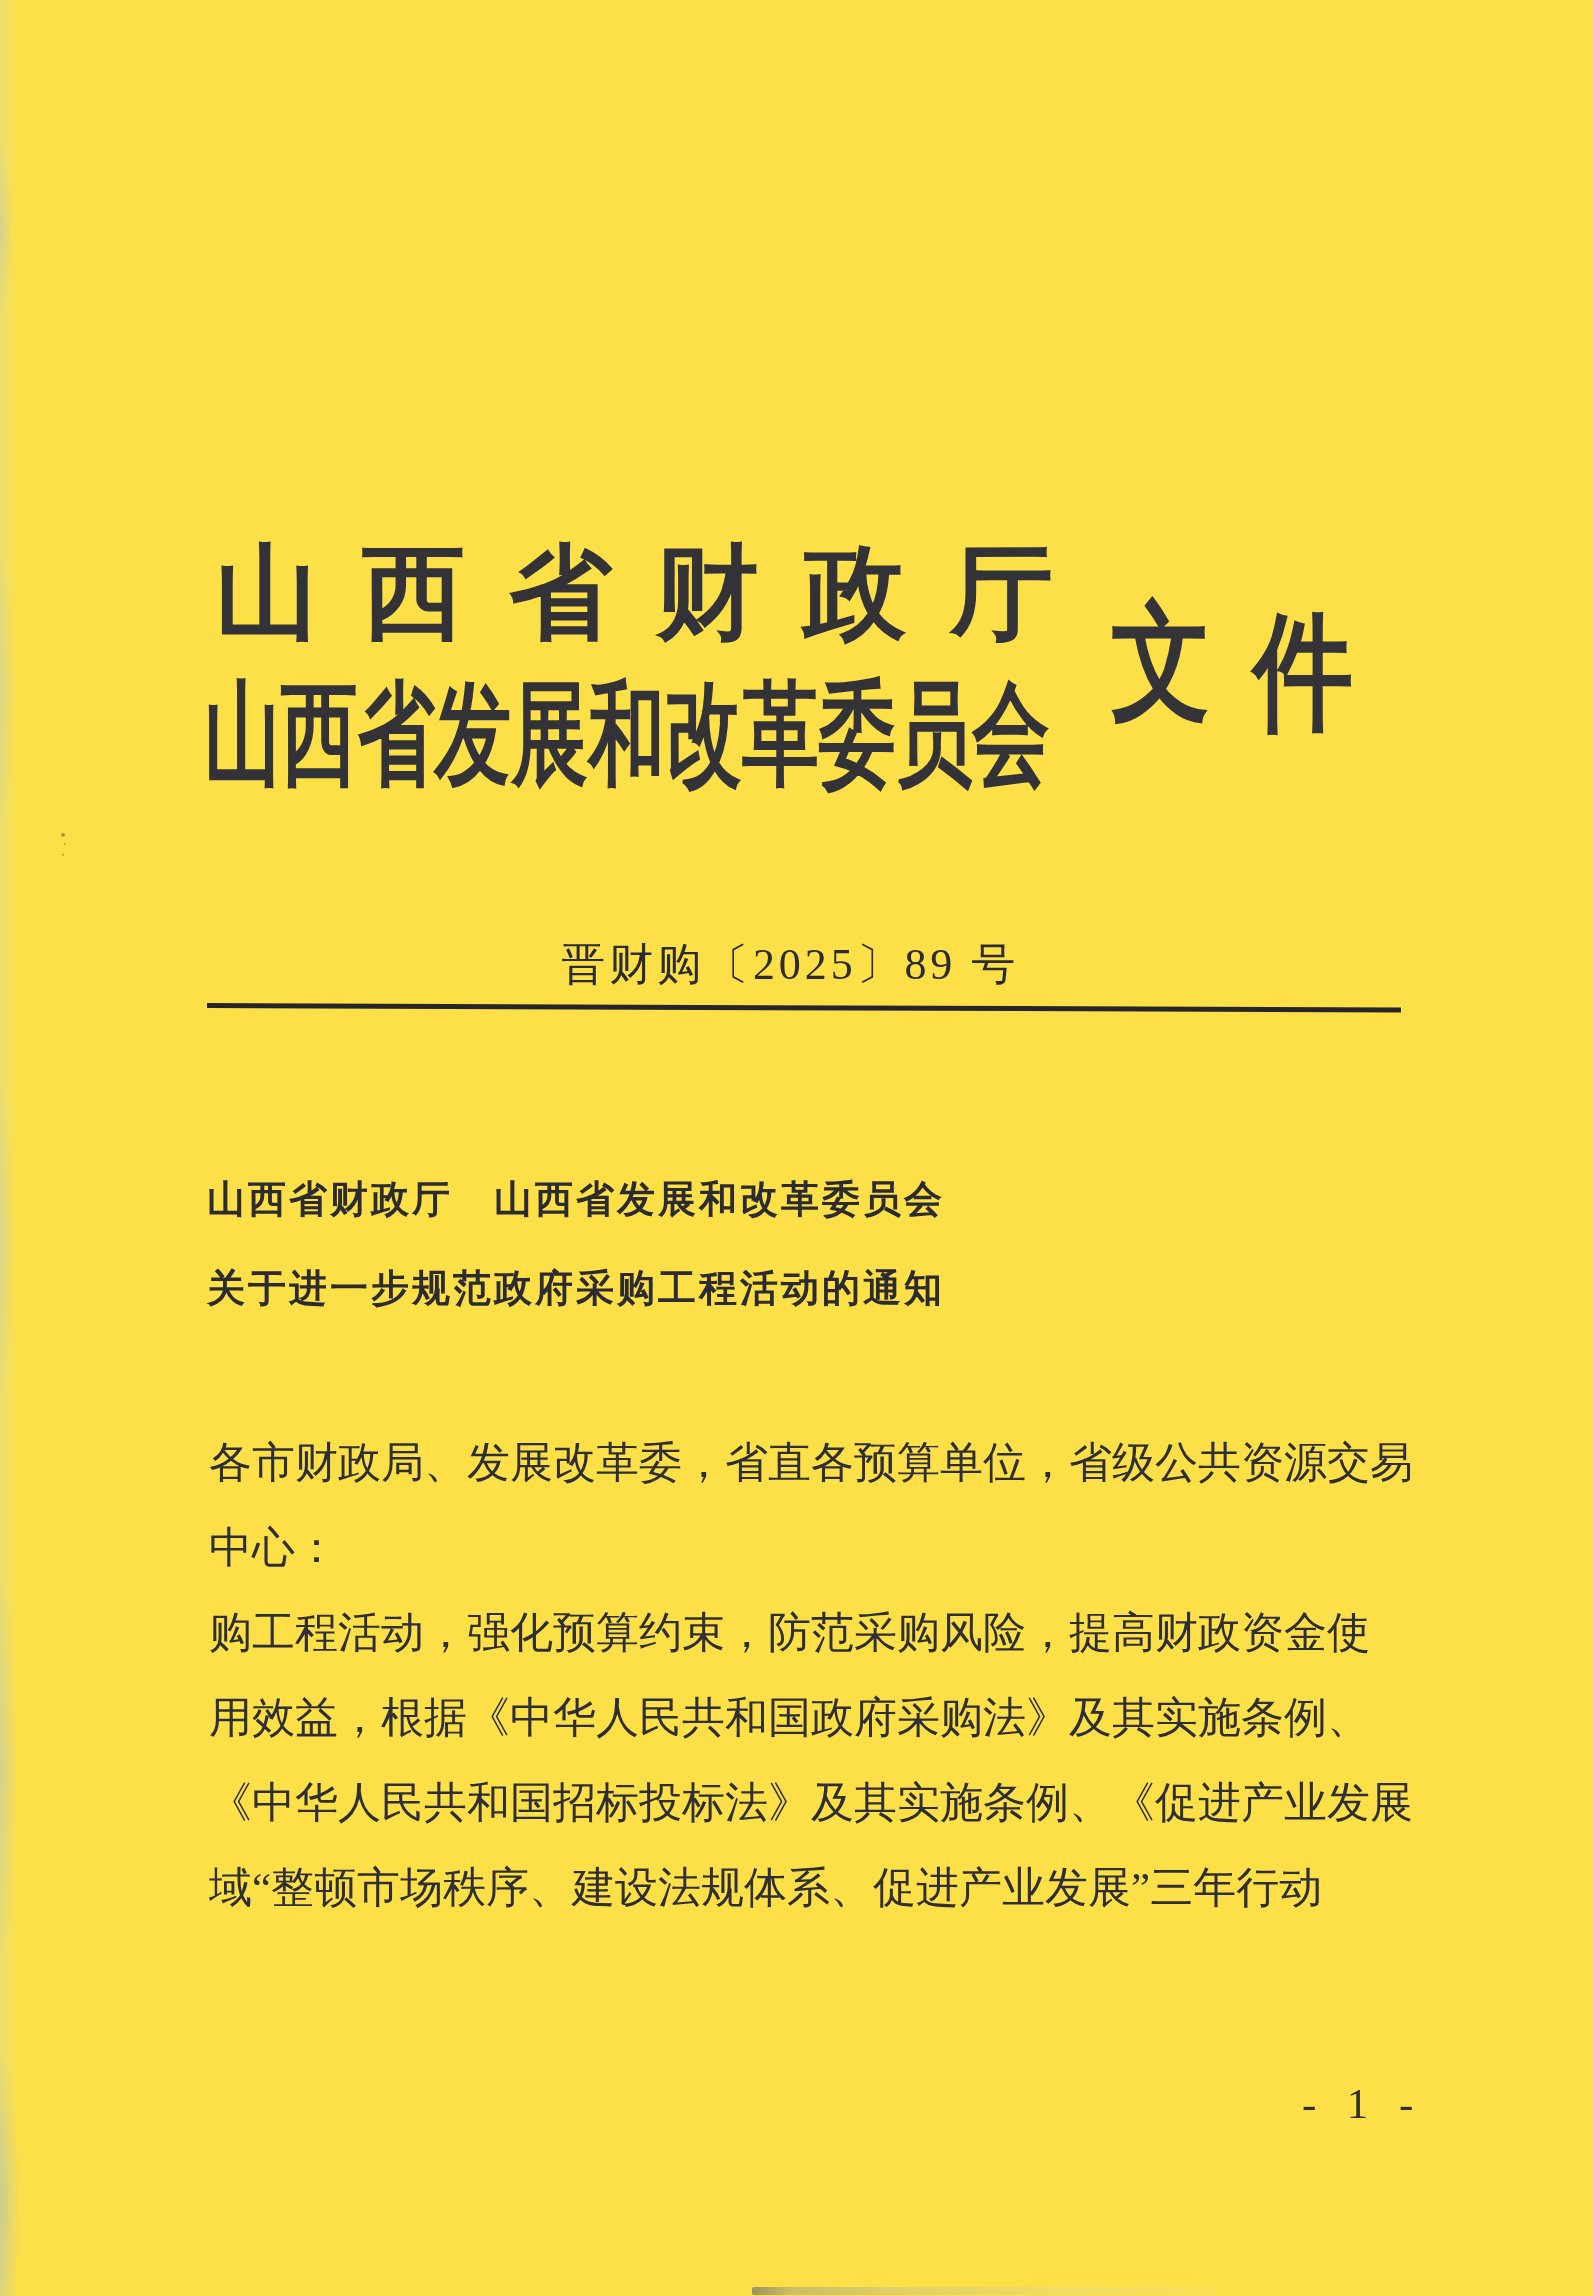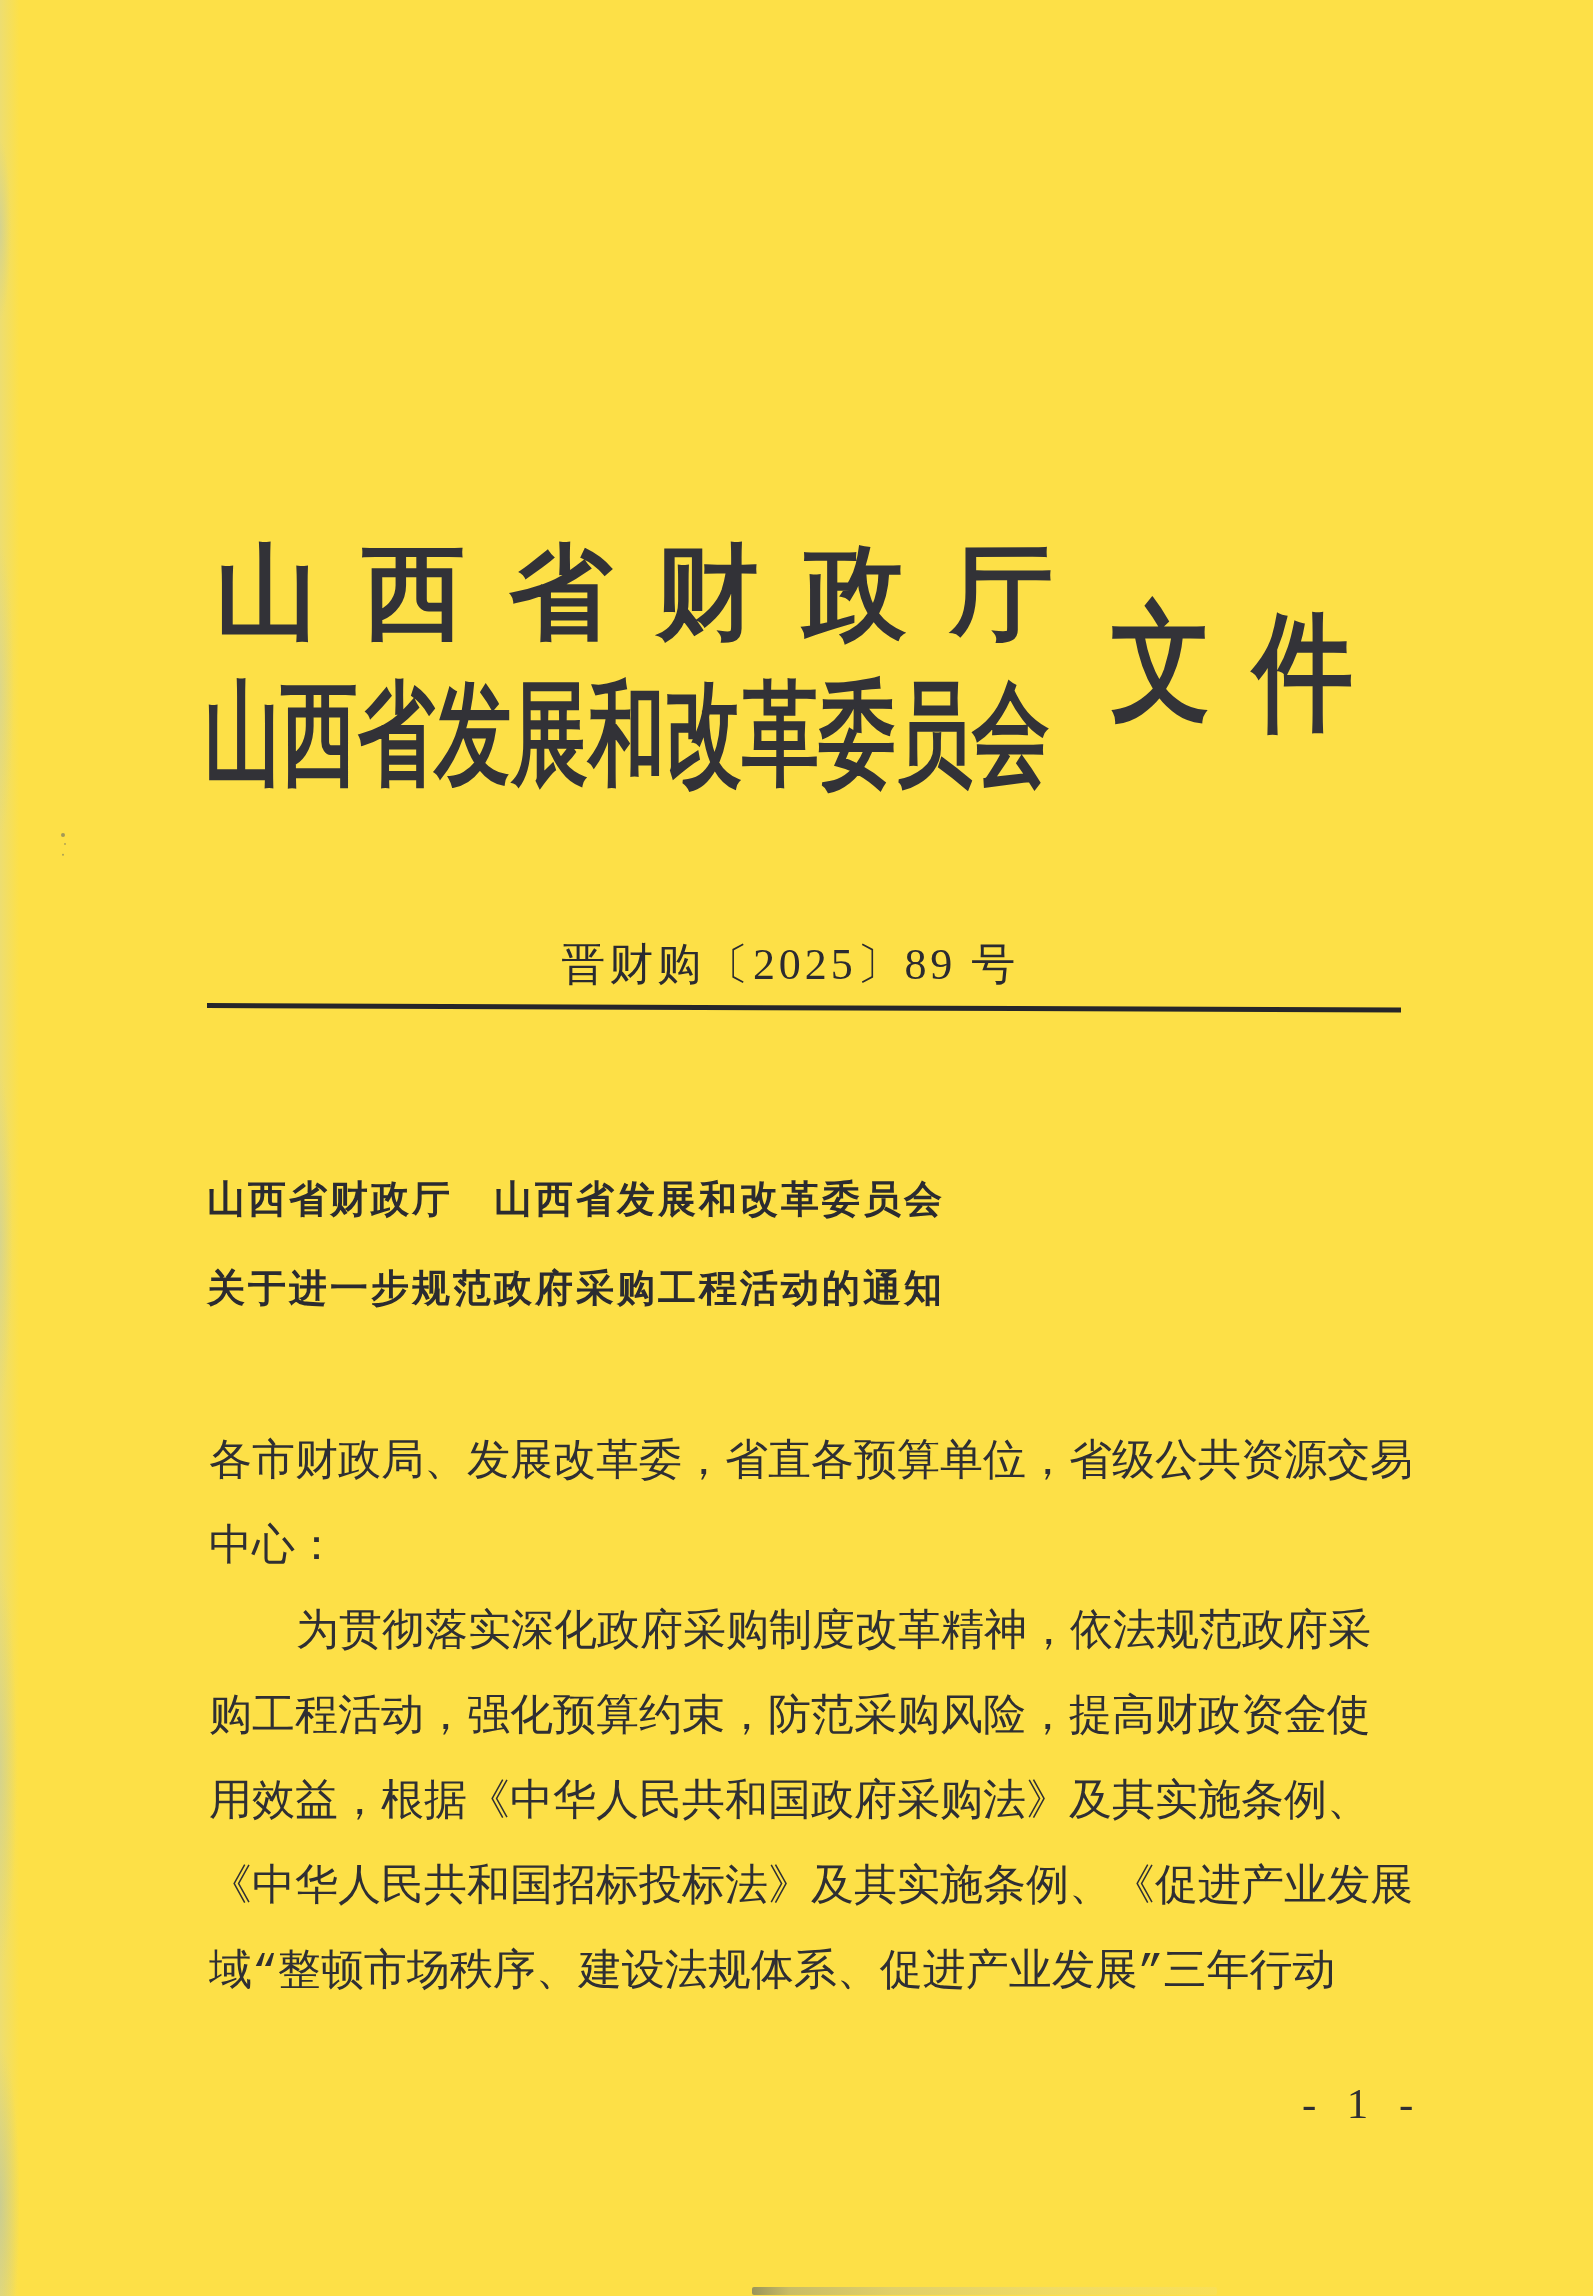--- a/index.html
+++ b/index.html
@@ -74,21 +74,20 @@
     position:absolute;left:0;top:1155px;width:1194px;
     text-align:left;font-weight:bold;color:#2b2b30;
     font-size:38px;line-height:89px;letter-spacing:3px;
     white-space:nowrap;
   }
   
   .body-text{
     position:absolute;left:2px;top:1420px;width:1221px;
     font-size:43px;line-height:85px;color:#2f2f33;
     white-space:nowrap;
-    font-family:Liberation Mono, monospace;
   }
   .body-text .indent{text-indent:87px;}
   
   .page-number{
     position:absolute;left:1302px;top:2082px;
     font-size:43px;color:#2f2f33;letter-spacing:9.9px;line-height:1;
     white-space:nowrap;
   }
 </style>
 </head>
@@ -113,21 +112,20 @@
     <div class="rule"></div>
 
     <div class="title">
       <div>山西省财政厅　山西省发展和改革委员会</div>
       <div>关于进一步规范政府采购工程活动的通知</div>
     </div>
 
     <div class="body-text">
       <div>各市财政局、发展改革委，省直各预算单位，省级公共资源交易</div>
       <div>中心：</div>
-      <div class="indent">为贯彻落实深化政府采购制度改革精神，依法规范政府采</div>
       <div>购工程活动，强化预算约束，防范采购风险，提高财政资金使</div>
       <div>用效益，根据《中华人民共和国政府采购法》及其实施条例、</div>
       <div>《中华人民共和国招标投标法》及其实施条例、《促进产业发展</div>
       <div>域“整顿市场秩序、建设法规体系、促进产业发展”三年行动</div>
     </div>
 
   </div>
 
   <div class="page-number">- 1 -</div>
 

